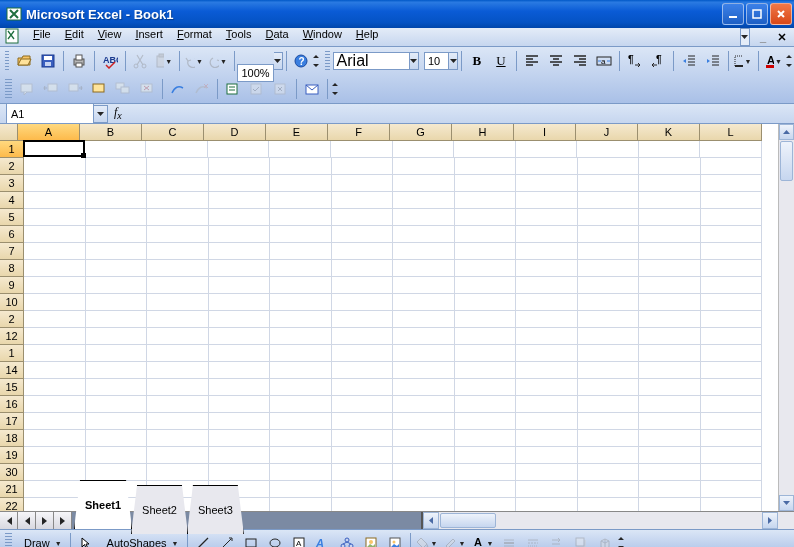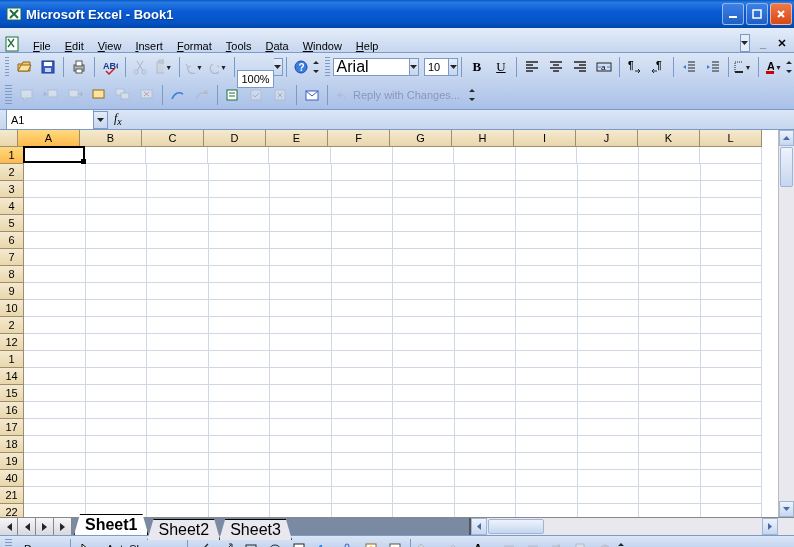--- a/index.html
+++ b/index.html
@@ -8,21 +8,21 @@
 
 .titlebar { background: linear-gradient(to bottom, #0058c7 0%, #2a7ae2 8%, #0a5bd6 40%, #0553c4 80%, #0046ab 100%); height: 28px; display: flex; align-items: center; padding: 0 2px; color: #fff; }
 .titlebar .app-icon { width: 16px; height: 16px; margin: 0 4px; }
 .titlebar .title { font-size: 13px; font-weight: bold; text-shadow: 1px 1px 1px rgba(0,0,0,0.3); flex: 1; }
 .titlebar .winbtns { display: flex; gap: 2px; }
 .winbtn { width: 22px; height: 22px; border-radius: 3px; display: flex; align-items: center; justify-content: center; border: 1px solid rgba(255,255,255,0.5); }
 .winbtn.min, .winbtn.max { background: linear-gradient(to bottom, #3c81e8, #1e5fc4); }
 .winbtn.close { background: linear-gradient(to bottom, #f07848, #d84818); }
 
 
-.menubar { background: linear-gradient(to bottom, #e4ecf8, #c6d6ef); height: 25px; display: flex; align-items: flex-end; padding: 0 4px; border-bottom: 1px solid #7b9ac7; }
+.menubar { background: linear-gradient(to bottom, #e4ecf8, #c6d6ef); height: 19px; display: flex; align-items: flex-start; padding: 0 4px; border-bottom: 1px solid #7b9ac7; }
 .menubar .doc-icon { width: 16px; height: 16px; margin-right: 6px; }
 .menu-item { padding: 2px 7px; cursor: default; }
 .menu-item .u { text-decoration: underline; }
 .help-box { margin-left: auto; display: flex; align-items: center; gap: 4px; }
 .help-input { width: 130px; height: 18px; border: 1px solid #7b9ac7; font-size: 11px; padding: 0 3px; color: #888; background: #fff; }
 .help-drop { width: 10px; height: 18px; border: 1px solid #7b9ac7; background: #e4ecf8; display: flex; align-items: center; justify-content: center; }
 .dash { color: #888; margin-left: 6px; }
 .wclose { width: 16px; height: 16px; display: flex; align-items: center; justify-content: center; margin-left: 4px; }
 
 
@@ -67,21 +67,21 @@
 .vscroll { width: 16px; background: #e8e8ee; border-left: 1px solid #bbb; display: flex; flex-direction: column; }
 .sbtn { height: 16px; background: linear-gradient(to bottom, #eef3fb, #c6d6ef); border: 1px solid #9db5d7; display: flex; align-items: center; justify-content: center; }
 .sthumb-v { height: 40px; background: linear-gradient(to bottom, #eef3fb, #c6d6ef); border: 1px solid #9db5d7; border-radius: 2px; margin: 1px; }
 .strack { flex: 1; }
 
 
 .sheetbar { height: 18px; display: flex; align-items: stretch; background: #e8e8ee; border-top: 1px solid #888; }
 .navbtns { display: flex; }
 .navbtn { width: 18px; border-right: 1px solid #888; background: linear-gradient(to bottom, #f6f6f9, #d8d8e0); display: flex; align-items: center; justify-content: center; }
 .tabs { display: flex; align-items: flex-end; background: #7b8aa3; flex: 0 0 auto; padding-left: 2px; }
-.tab { padding: 1px 10px; font-size: 16px; background: #fff; border: 1px solid #000; border-bottom: none; margin-right: -1px; clip-path: polygon(6px 0, calc(100% - 6px) 0, 100% 100%, 0 100%); }
+.tab { padding: 18px 10px; font-size: 11px; background: #fff; border: 1px solid #000; border-bottom: none; margin-right: -1px; clip-path: polygon(6px 0, calc(100% - 6px) 0, 100% 100%, 0 100%); }
 .tab.inactive { background: #e8e8ee; position: relative; top: 5px; }
 .tab.active { font-weight: bold; background: #fff; z-index: 2; }
 .tabspace { flex: 0 0 180px; background: #7b8aa3; border-right: 2px solid #555; }
 .hscroll { flex: 1; display: flex; align-items: stretch; }
 .hthumb { width: 56px; background: linear-gradient(to bottom, #eef3fb, #c6d6ef); border: 1px solid #9db5d7; border-radius: 2px; margin: 1px; }
 .corner { width: 16px; background: #e8e8ee; }
 
 
 .drawbar { height: 27px; background: linear-gradient(to bottom, #dbe6f6, #a9c0e7); display: flex; align-items: center; padding: 0 2px; border-top: 1px solid #7b9ac7; }
 .drawtext { padding: 0 4px; font-size: 11px; }
@@ -383,27 +383,20 @@
         </svg>
       </div>
     <div class="sep"></div>
     <div class="tbtn">
         <svg width="16" height="14">
           <rect x="2" y="3" width="12" height="9" fill="#fff" stroke="#3a5fbf"></rect>
           <path d="M2 3 L8 8 L14 3" stroke="#3a5fbf" fill="none"></path>
         </svg>
       </div>
     <div class="sep"></div>
-    <div class="tbtn disabled" style="width:auto;padding:0 2px">
-        <svg width="14" height="14">
-          <path d="M6 4 L2 7 L6 10 Z" fill="#aaa"></path>
-          <path d="M6 7 Q11 7 11 12" stroke="#aaa" fill="none"></path>
-        </svg>
-        <span class="review-text">Reply with Changes...</span>
-      </div>
     <div class="end-toolbar">
         <svg width="6" height="12">
           <path d="M0 3 L6 3 L3 0 Z M0 9 L6 9 L3 12 Z" fill="#252525"></path>
         </svg>
       </div>
   </div>
 </div>
 
 <div class="formulabar">
   <div class="namebox">A1</div>
@@ -448,21 +441,21 @@
         <div class="rowhead">10</div>
         <div class="rowhead">2</div>
         <div class="rowhead">12</div>
         <div class="rowhead">1</div>
         <div class="rowhead">14</div>
         <div class="rowhead">15</div>
         <div class="rowhead">16</div>
         <div class="rowhead">17</div>
         <div class="rowhead">18</div>
         <div class="rowhead">19</div>
-        <div class="rowhead">40</div>
+        <div class="rowhead">30</div>
         <div class="rowhead">21</div>
         <div class="rowhead">22</div>
       </div>
     <div class="cells" id="cells">
         <div class="cell-row">
           <div class="cell active"></div>
           <div class="cell"></div>
           <div class="cell"></div>
           <div class="cell"></div>
           <div class="cell"></div>

